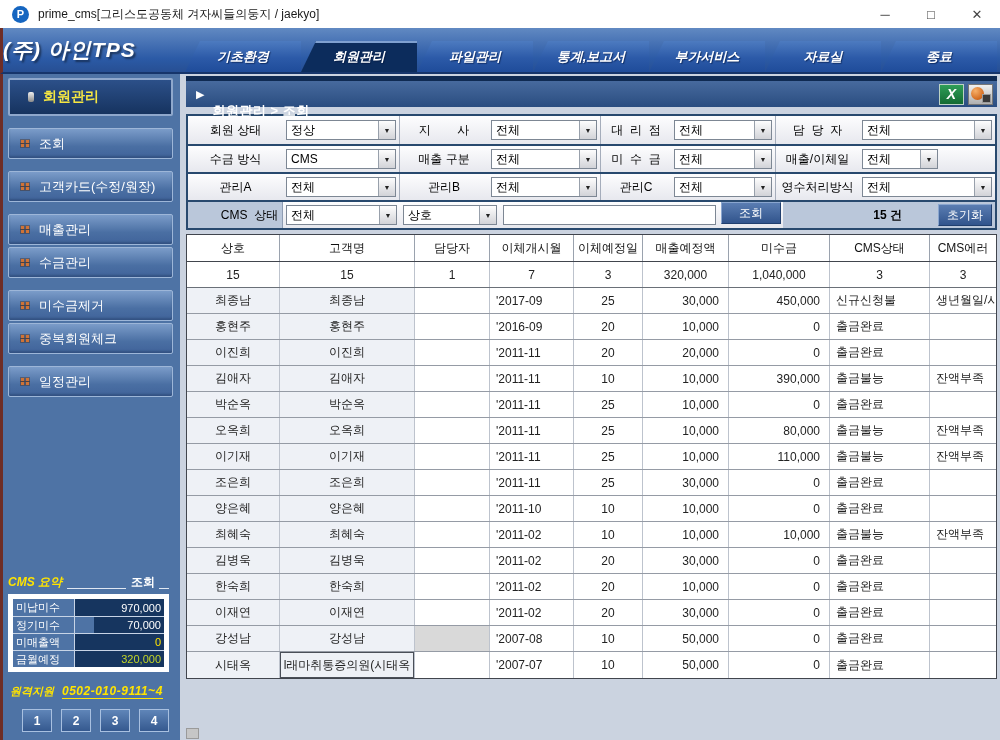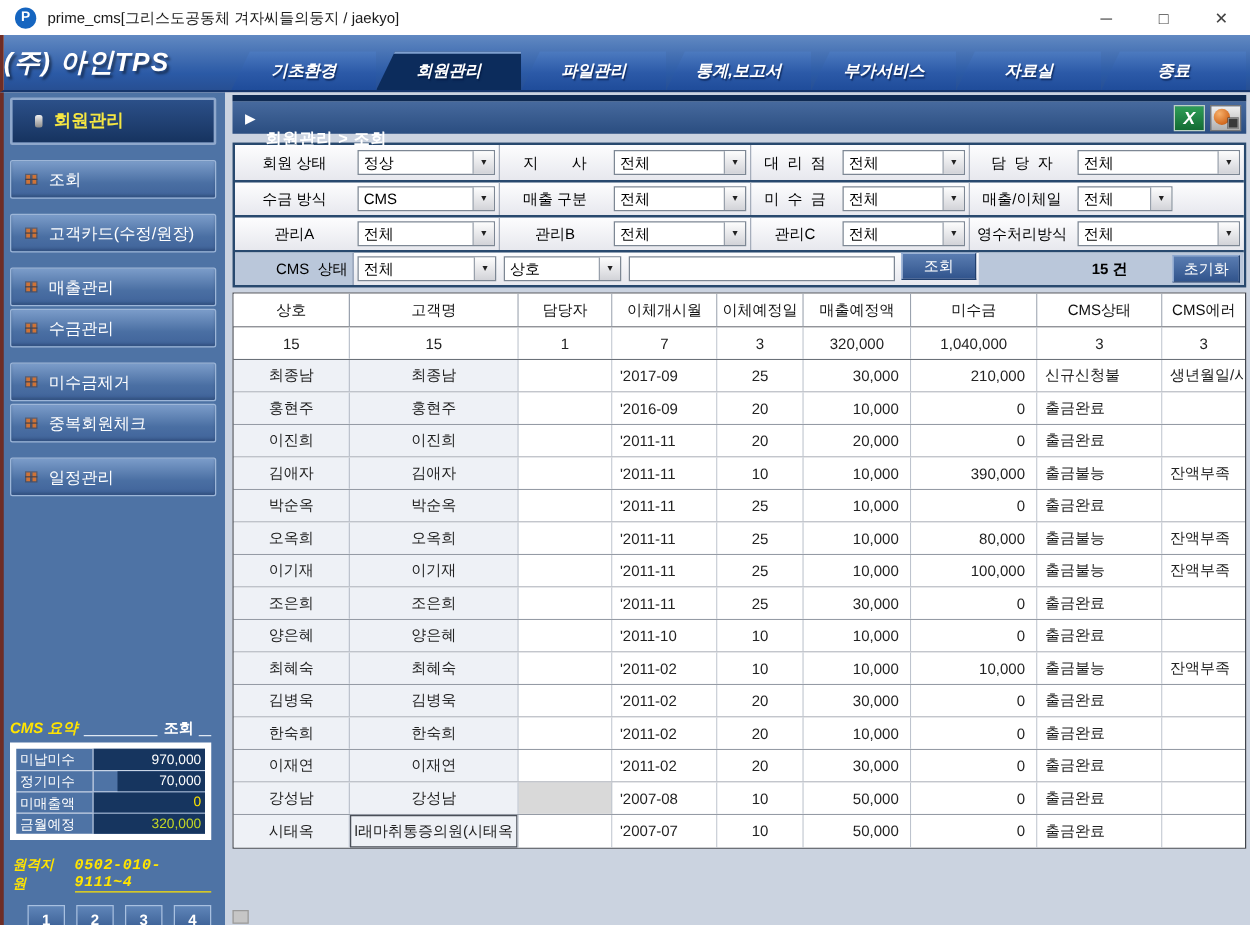--- a/index.html
+++ b/index.html
@@ -57,21 +57,21 @@
   .sum-table { border:5px solid #ffffff; }
   .sum-row { display:grid; grid-template-columns:62px 1fr; height:17px; }
   .sum-row + .sum-row { border-top:1px solid #c7d4e6; }
   .sum-label { color:#fff; font-size:11px; display:flex; align-items:center; padding-left:3px;
     border-right:1px solid #c7d4e6; }
   .sum-value { background:#16355f; font-size:11px; display:flex; align-items:center;
     justify-content:flex-end; padding-right:3px; }
   .support { display:flex; align-items:flex-end; margin:12px 0 0 2px; gap:8px; }
   .support-label { color:#ffe400; font-weight:bold; font-style:italic; font-size:11px; }
   .support-number { color:#ffe400; font-weight:bold; font-style:italic; font-size:12px;
-    border-bottom:1px solid #ffe400; letter-spacing:.5px;font-family:Liberation Mono, monospace; }
+    border-bottom:1px solid #ffe400; letter-spacing:.5px; }
   .numbtns { display:flex; gap:9px; margin:10px 0 0 14px; }
   .numbtn { width:30px; height:23px; background:linear-gradient(#5f85b8,#35598f);
     border:1px solid #a8c0e0; color:#fff; font-weight:bold; font-size:12px;
     display:flex; align-items:center; justify-content:center; cursor:pointer; }
 
   
   .main { position:absolute; left:180px; top:74px; right:0; bottom:0; background:#cbd3e0; }
   .crumb { margin:2px 3px 0 6px; height:31px; border-top:5px solid #0f2a52;
     background:linear-gradient(#476a9e,#2a4d80); display:flex; align-items:center;
     color:#fff; font-size:13px; padding:0 4px 0 10px; }
@@ -439,21 +439,21 @@
           <div class="t-cell al-c">3</div>
           <div class="t-cell al-c">3</div>
         </div>
         <div class="t-row t-data">
           <div class="t-cell al-c name">최종남</div>
           <div class="t-cell al-c name">최종남</div>
           <div class="t-cell al-c"></div>
           <div class="t-cell al-l">'2017-09</div>
           <div class="t-cell al-c">25</div>
           <div class="t-cell al-r">30,000</div>
-          <div class="t-cell al-r">210,000</div>
+          <div class="t-cell al-r">450,000</div>
           <div class="t-cell al-l">신규신청불</div>
           <div class="t-cell al-l">생년월일/사업자번</div>
         </div>
         <div class="t-row t-data">
           <div class="t-cell al-c name">홍현주</div>
           <div class="t-cell al-c name">홍현주</div>
           <div class="t-cell al-c"></div>
           <div class="t-cell al-l">'2016-09</div>
           <div class="t-cell al-c">20</div>
           <div class="t-cell al-r">10,000</div>
@@ -505,21 +505,21 @@
           <div class="t-cell al-l">출금불능</div>
           <div class="t-cell al-l">잔액부족</div>
         </div>
         <div class="t-row t-data">
           <div class="t-cell al-c name">이기재</div>
           <div class="t-cell al-c name">이기재</div>
           <div class="t-cell al-c"></div>
           <div class="t-cell al-l">'2011-11</div>
           <div class="t-cell al-c">25</div>
           <div class="t-cell al-r">10,000</div>
-          <div class="t-cell al-r">100,000</div>
+          <div class="t-cell al-r">110,000</div>
           <div class="t-cell al-l">출금불능</div>
           <div class="t-cell al-l">잔액부족</div>
         </div>
         <div class="t-row t-data">
           <div class="t-cell al-c name">조은희</div>
           <div class="t-cell al-c name">조은희</div>
           <div class="t-cell al-c"></div>
           <div class="t-cell al-l">'2011-11</div>
           <div class="t-cell al-c">25</div>
           <div class="t-cell al-r">30,000</div>

